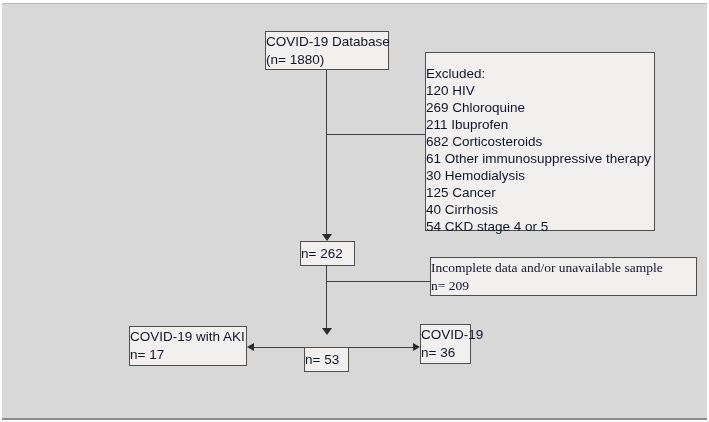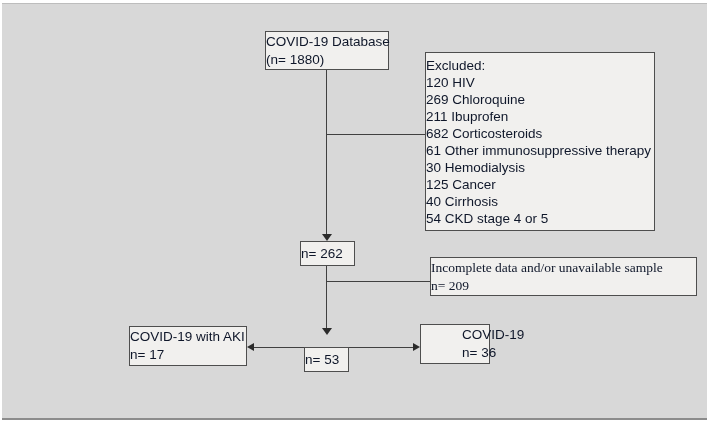--- a/index.html
+++ b/index.html
@@ -34,26 +34,26 @@
     flex-direction: column;
     justify-content: center;
     align-items: flex-start;
     text-align: center;
     font-size: 13.5px;
     line-height: 17px;
     box-sizing: border-box;
   }
   .node .ln { white-space: nowrap; }
   .box-database   { left: 263px; top: 27px;  width: 124px; height: 39px; line-height: 18px; }
-  .box-excluded   { left: 423px; top: 48px;  width: 230px; height: 179px; justify-content: flex-start; padding-top: 4px; }
+  .box-excluded   { left: 423px; top: 48px;  width: 230px; height: 179px; justify-content: flex-start; padding-top: 12px; }
   .box-n262       { left: 298px; top: 237px; width: 55px;  height: 25px; }
   .box-incomplete { left: 428px; top: 253px; width: 267px; height: 39px; line-height: 18px; font-family: Liberation Serif, serif; }
   .box-aki        { left: 127px; top: 322px; width: 118px; height: 40px; line-height: 18px; }
   .box-n53        { left: 302px; top: 331px; width: 45px;  height: 25px; margin-top: 12px; }
-  .box-covid      { left: 418px; top: 320px; width: 70px;  height: 40px; line-height: 18px; padding-left: 41px; }
+  .box-covid      { left: 418px; top: 320px; width: 51px;  height: 40px; line-height: 18px; }
 
   .line {
     position: absolute;
     background: #404040;
   }
   .v1 { left: 324px; top: 66px;  width: 1px;  height: 164px; }
   .h1 { left: 325px; top: 130px; width: 98px; height: 1px; }
   .v2 { left: 324px; top: 261px; width: 1px;  height: 63px; }
   .h2 { left: 325px; top: 277px; width: 103px; height: 1px; }
   .al { left: 252px; top: 343px; width: 50px; height: 1px; }

